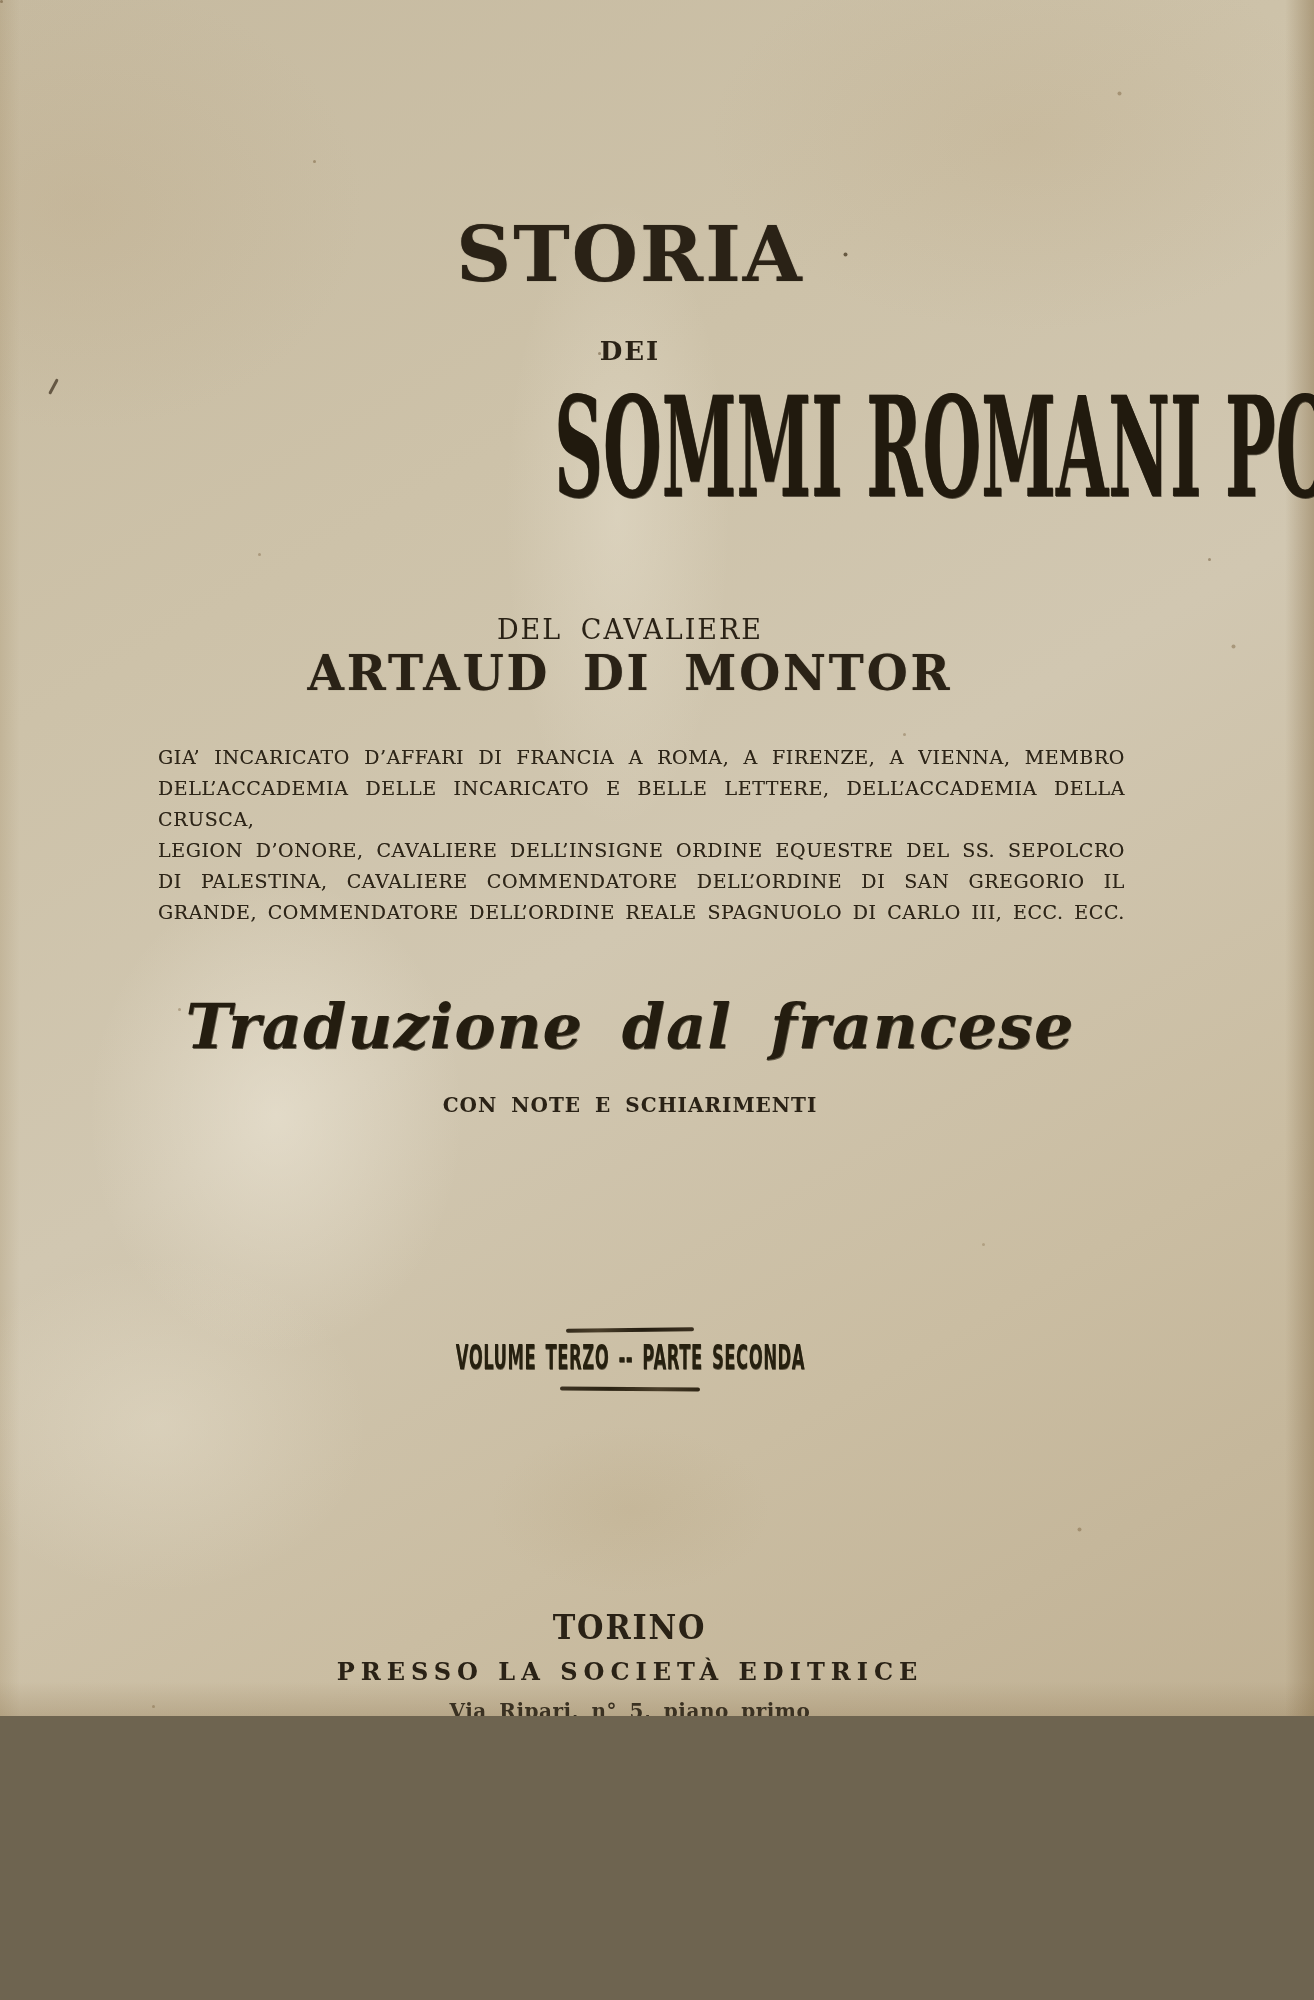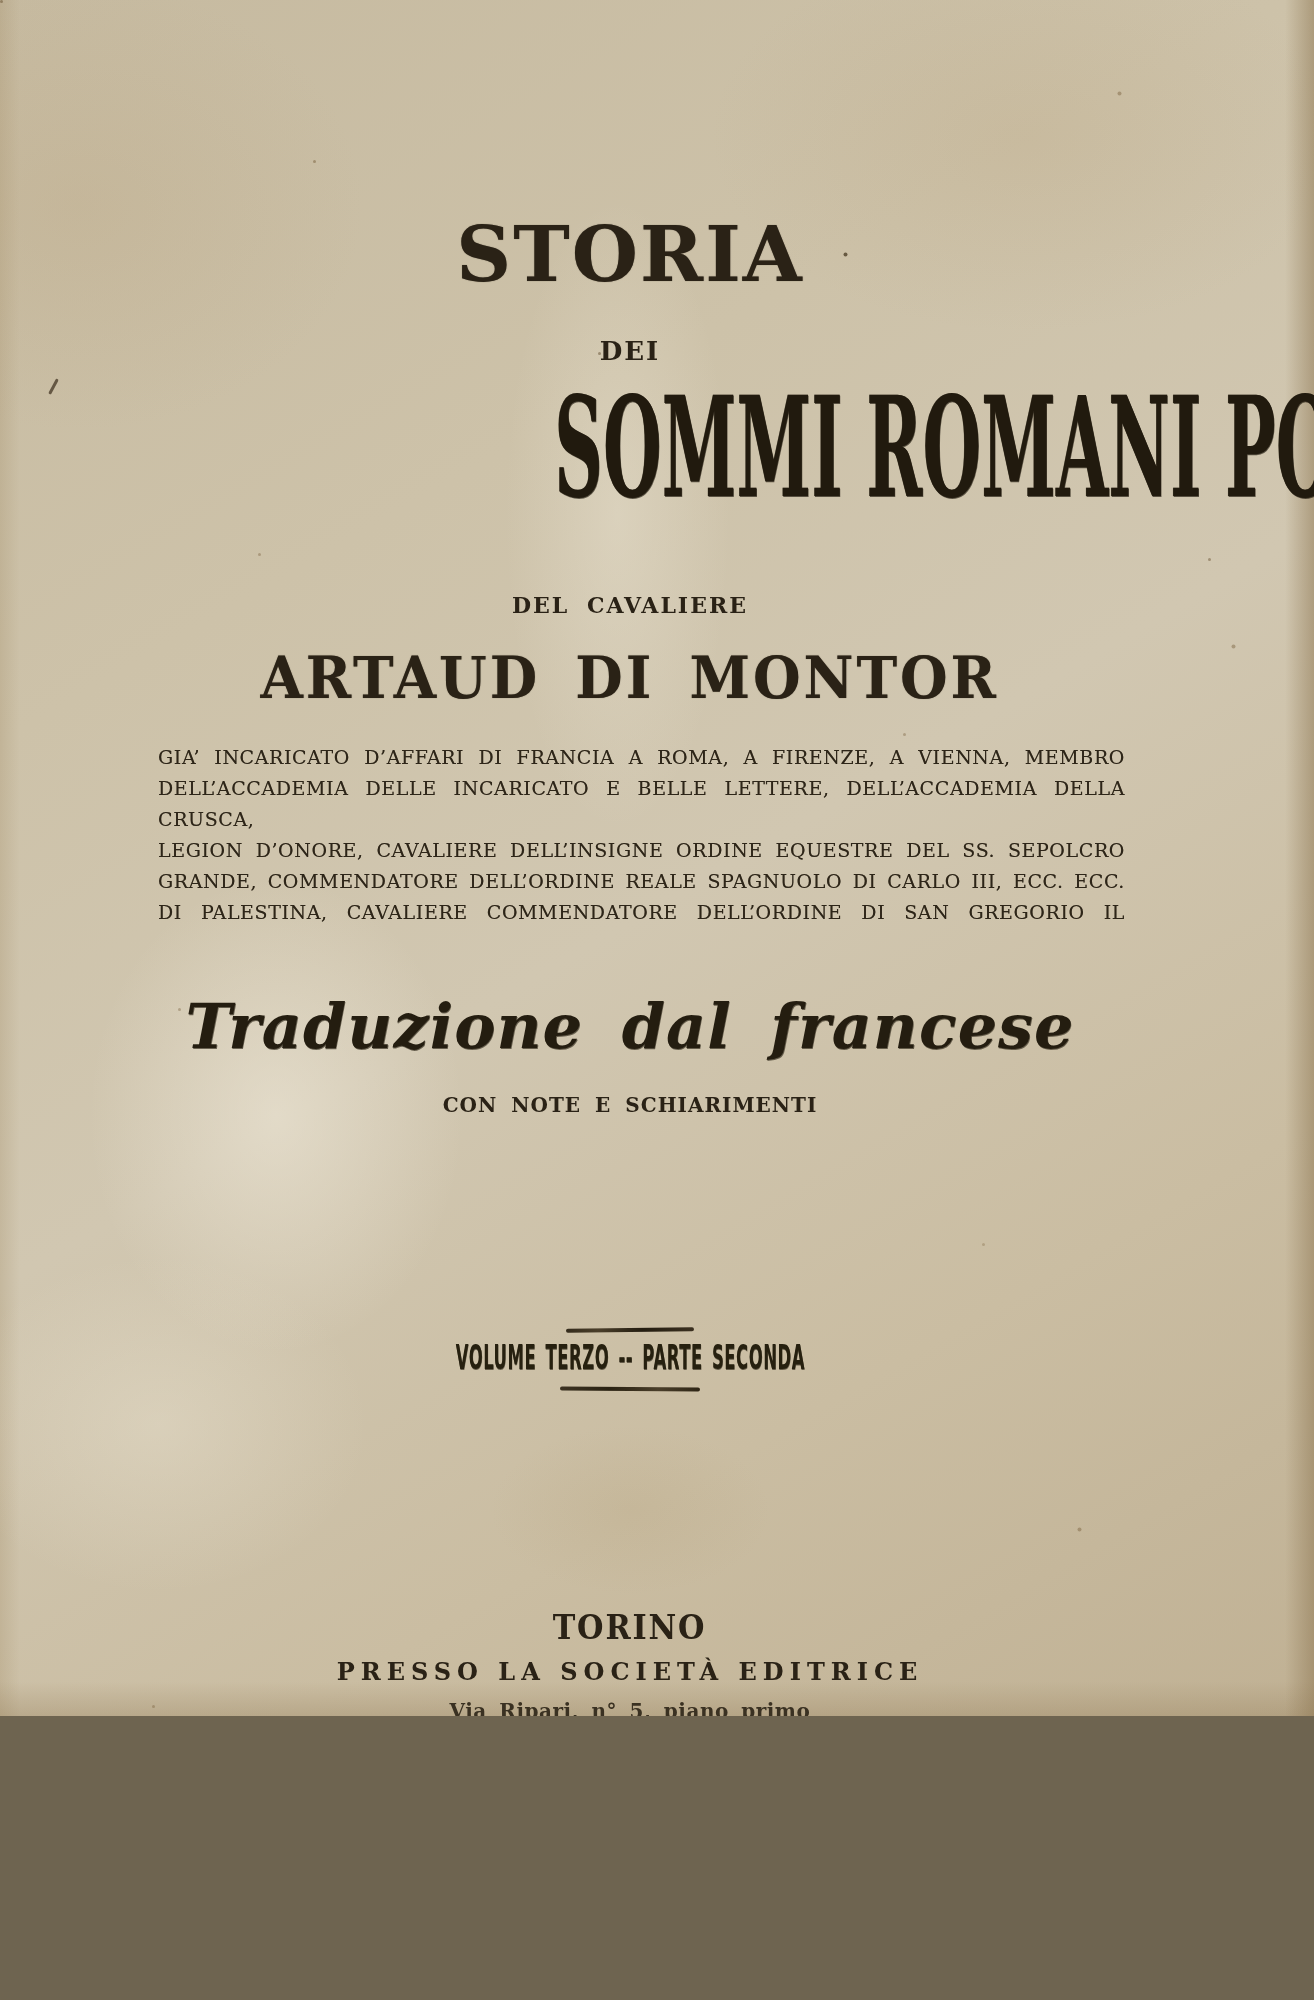--- a/index.html
+++ b/index.html
@@ -26,22 +26,22 @@
   .inner{display:inline-block;}
 
   .series-title{top:217px;font-size:76px;font-weight:700;letter-spacing:2px;
     text-shadow:0 0 1px rgba(35,28,16,.55);}
   .series-sub{top:338px;font-size:26px;font-weight:700;letter-spacing:2px;}
 
   .main-title{top:379px;font-size:135px;font-weight:700;color:#211a0e;}
   .main-title .inner{transform:scaleX(.50) scaleY(1.02);transform-origin:center top;
     text-shadow:1px 1px 0 rgba(25,19,8,.65), -0.5px 0 0 rgba(25,19,8,.5);}
 
-  .author-prefix{top:594px;font-size:22px;font-weight:700;letter-spacing:2px;word-spacing:8px;}
-  .author-name{top:649px;font-size:57px;font-weight:700;letter-spacing:3px;word-spacing:14px;
+  .author-prefix{top:616px;font-size:27px;font-weight:400;letter-spacing:2px;word-spacing:8px;}
+  .author-name{top:649px;font-size:49px;font-weight:700;letter-spacing:3px;word-spacing:14px;
     text-shadow:0 0 1px rgba(35,28,16,.5);}
   .author-name .inner{transform:scaleX(.96);transform-origin:center;}
 
   .credentials{position:absolute;top:742px;left:158px;width:967px;
     font-size:19px;font-weight:400;letter-spacing:.6px;line-height:31px;color:#2d2518;}
   .cred-line{text-align:justify;text-align-last:justify;white-space:normal;
     text-shadow:0 0 .6px rgba(40,32,18,.45);}
 
   .translation{top:996px;font-size:62px;font-weight:700;font-style:italic;
     letter-spacing:1px;word-spacing:16px;color:#241d10;
@@ -114,22 +114,22 @@
     </div>
 
     <div class="block author-name">
       <span class="inner">ARTAUD DI MONTOR</span>
     </div>
 
     <div class="credentials">
       <div class="cred-line">GIA’ INCARICATO D’AFFARI DI FRANCIA A ROMA, A FIRENZE, A VIENNA, MEMBRO</div>
       <div class="cred-line">DELL’ACCADEMIA DELLE INCARICATO E BELLE LETTERE, DELL’ACCADEMIA DELLA CRUSCA,</div>
       <div class="cred-line">LEGION D’ONORE, CAVALIERE DELL’INSIGNE ORDINE EQUESTRE DEL SS. SEPOLCRO</div>
+      <div class="cred-line">DI PALESTINA, CAVALIERE COMMENDATORE DELL’ORDINE DI SAN GREGORIO IL</div>
       <div class="cred-line">GRANDE, COMMENDATORE DELL’ORDINE REALE SPAGNUOLO DI CARLO III, ECC. ECC.</div>
-      <div class="cred-line">DI PALESTINA, CAVALIERE COMMENDATORE DELL’ORDINE DI SAN GREGORIO IL</div>
     </div>
 
     <div class="block translation">
       <span class="inner">Traduzione dal francese</span>
     </div>
 
     <div class="block notes-sub">
       <span class="inner">CON NOTE E SCHIARIMENTI</span>
     </div>
 

